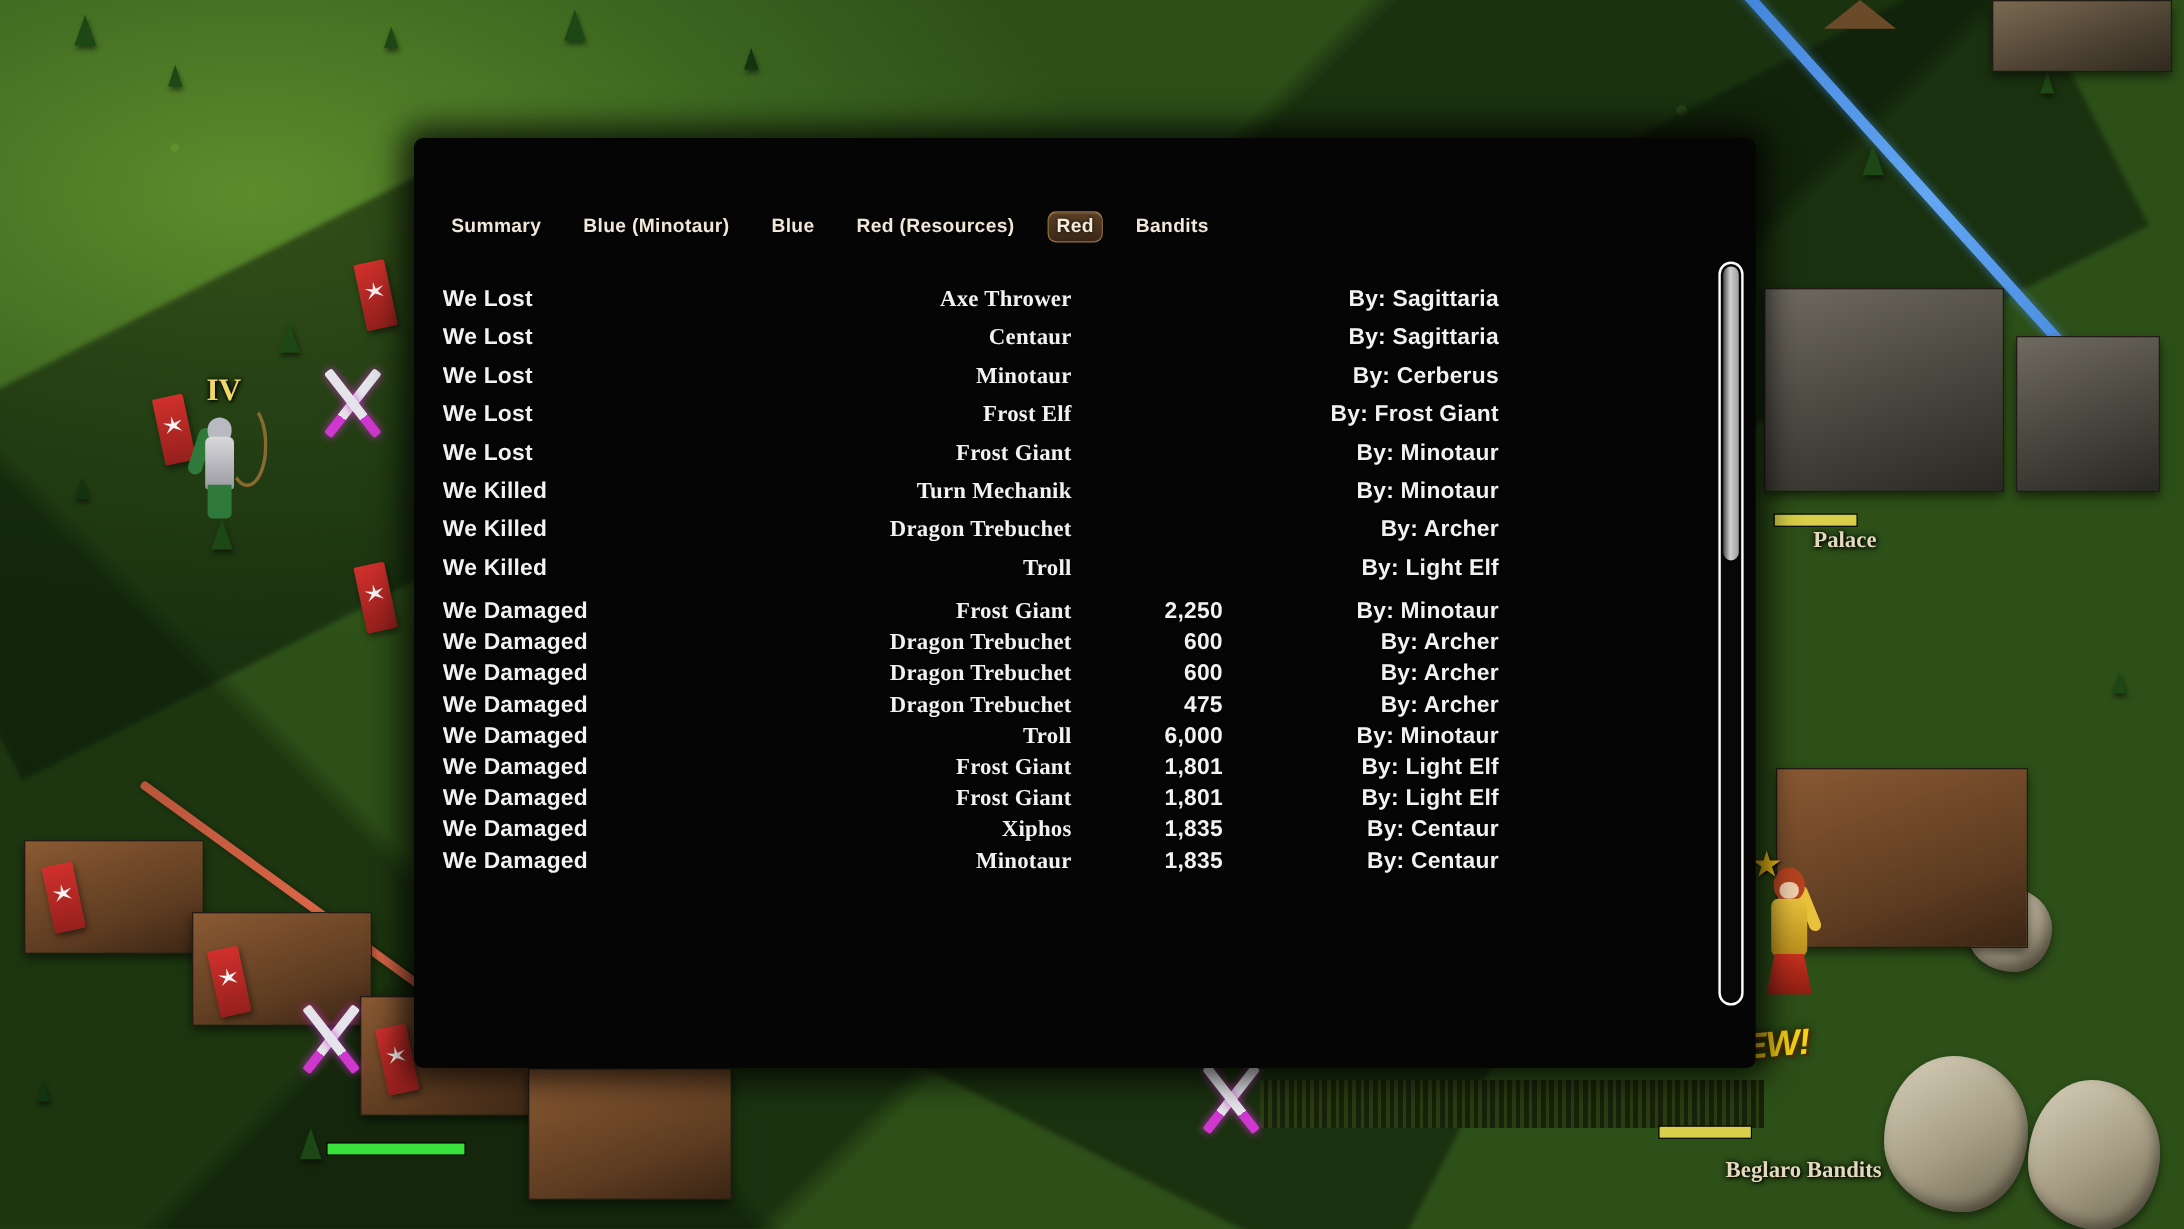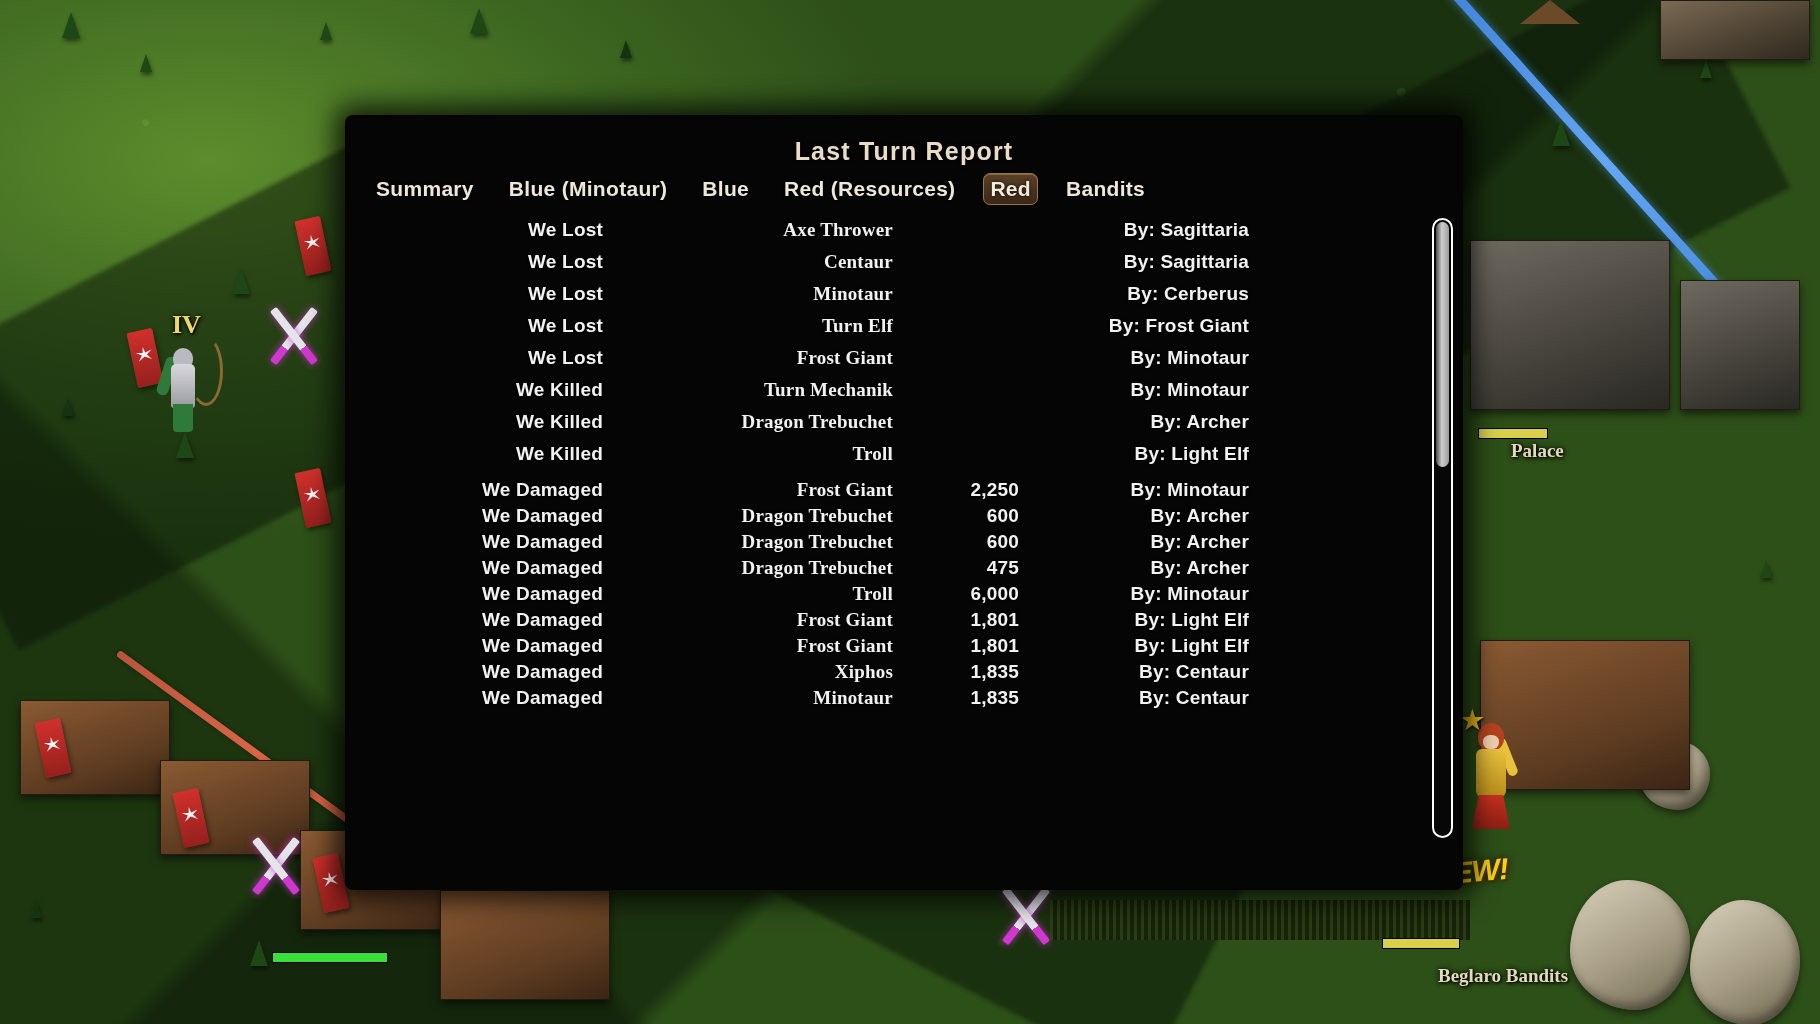--- a/index.html
+++ b/index.html
@@ -226,21 +226,21 @@
     top: 57px;
     left: 24px;
     right: 24px;
     height: 34px;
     display: flex;
     align-items: center;
     gap: 21px;
   }
   .tab {
     color: #efe7d8;
-    font-size: 21px;
+    font-size: 16px;
     font-weight: bold;
     letter-spacing: 0.3px;
     padding: 3px 6px;
     border: 1px solid transparent;
     border-radius: 7px;
     cursor: pointer;
     white-space: nowrap;
     text-shadow: 0 0 3px rgba(0,0,0,0.9);
   }
   .tab.active {
@@ -262,21 +262,21 @@
     display: flex;
     align-items: baseline;
     height: 26px;
     color: #f2f2f2;
     font-size: 19px;
     font-weight: bold;
     letter-spacing: 0.2px;
     white-space: nowrap;
     text-shadow: 0 0 3px rgba(0,0,0,0.85);
   }
-  .report-row .c-action { width: 234px; text-align: right; }
+  .report-row .c-action { width: 234px; text-align: left; margin-top: 20px; }
   .report-row .c-unit   { width: 290px; text-align: right; font-family: Liberation Serif, serif; }
   .report-row .c-amount { width: 126px; text-align: right; }
   .report-row .c-by     { width: 230px; text-align: right; padding-left: 27px; }
 
   
   #report-list .grp-lost .report-row  { height: 32px; }
   #report-list .grp-kill .report-row  { height: 32px; }
   #report-list .grp-dmg  .report-row  { height: 26px; }
   #report-list .grp-dmg  { margin-top: 4px; }
 
@@ -420,21 +420,20 @@
 
   <div class="excl-badge" style="left:1452px; top:705px;">!★</div>
   <div class="new-badge" style="left:1432px; top:855px;">NEW!</div>
 
   <div class="map-label" style="left:1463px; top:440px;">Palace</div>
   <div class="map-label" style="left:1390px; top:965px;">Beglaro Bandits</div>
 </div>
 
 <div id="report-dialog">
 
-  <div id="dialog-title">Last Turn Report</div>
 
   <div id="tab-bar">
       <div class="tab">Summary</div>
       <div class="tab">Blue (Minotaur)</div>
       <div class="tab">Blue</div>
       <div class="tab">Red (Resources)</div>
       <div class="tab active">Red</div>
       <div class="tab">Bandits</div>
     </div>
 
@@ -453,21 +452,21 @@
           <span class="c-by">By: Sagittaria</span>
         </div>
         <div class="report-row">
           <span class="c-action">We Lost</span>
           <span class="c-unit">Minotaur</span>
           <span class="c-amount"></span>
           <span class="c-by">By: Cerberus</span>
         </div>
         <div class="report-row">
           <span class="c-action">We Lost</span>
-          <span class="c-unit">Turn Elf</span>
+          <span class="c-unit">Frost Elf</span>
           <span class="c-amount"></span>
           <span class="c-by">By: Frost Giant</span>
         </div>
         <div class="report-row">
           <span class="c-action">We Lost</span>
           <span class="c-unit">Frost Giant</span>
           <span class="c-amount"></span>
           <span class="c-by">By: Minotaur</span>
         </div>
       </div>

